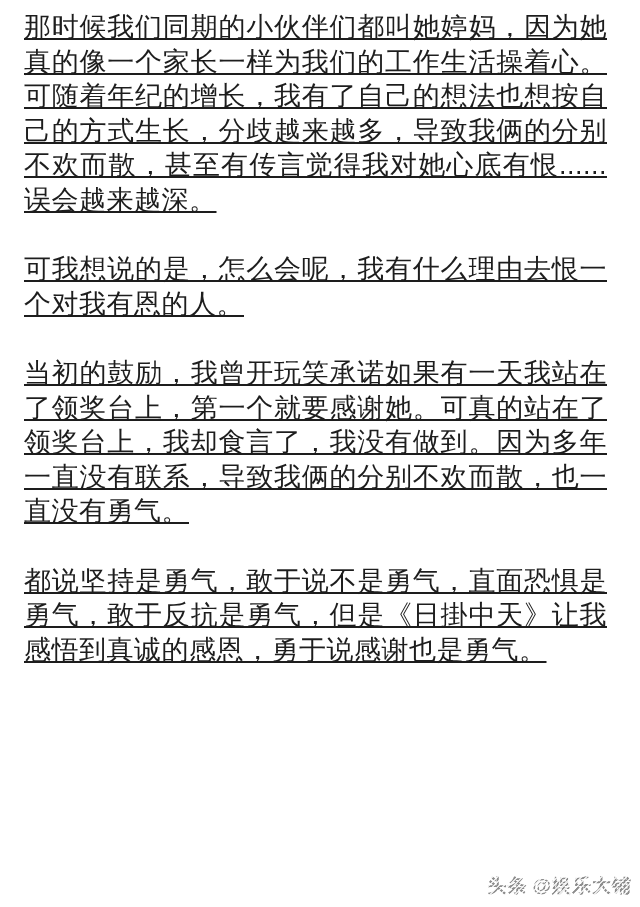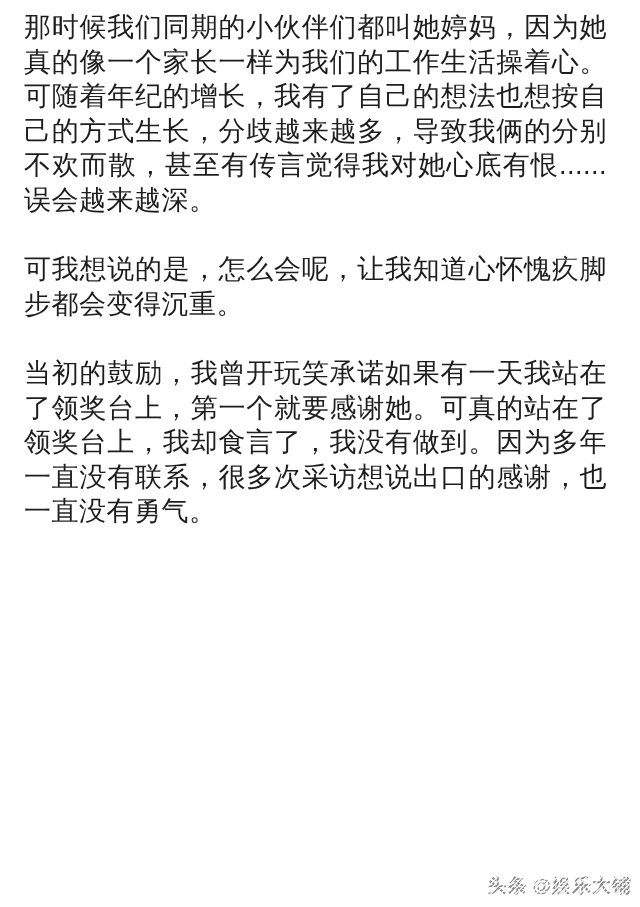--- a/index.html
+++ b/index.html
@@ -11,20 +11,21 @@
     width: 640px;
     height: 907px;
     background: #ffffff;
     font-family: "Liberation Sans", "DejaVu Sans", sans-serif;
     color: #1d1d1d;
     position: relative;
     overflow: hidden;
   }
   .article {
     padding: 10px 33px 0 24px;
+    text-decoration: underline;
   }
   .article p {
     margin: 0 0 34.6px 0;
     font-size: 27px;
     line-height: 34.6px;
     letter-spacing: 0.5px;
     text-align: justify;
     text-justify: inter-ideograph;
     font-weight: 400;
     word-break: break-all;
@@ -62,21 +63,22 @@
       rgba(255,255,255,0.8) 3.5px
     );
     pointer-events: none;
   }
 </style>
 </head>
 <body>
 
 <main class="article">
   <p>那时候我们同期的小伙伴们都叫她婷妈，因为她真的像一个家长一样为我们的工作生活操着心。可随着年纪的增长，我有了自己的想法也想按自己的方式生长，分歧越来越多，导致我俩的分别不欢而散，甚至有传言觉得我对她心底有恨......误会越来越深。</p>
-  <p>可我想说的是，怎么会呢，让我知道心怀愧疚脚步都会变得沉重。</p>
-  <p>当初的鼓励，我曾开玩笑承诺如果有一天我站在了领奖台上，第一个就要感谢她。可真的站在了领奖台上，我却食言了，我没有做到。因为多年一直没有联系，很多次采访想说出口的感谢，也一直没有勇气。</p>
+  <p>可我想说的是，怎么会呢，我有什么理由去恨一个对我有恩的人。</p>
+  <p>当初的鼓励，我曾开玩笑承诺如果有一天我站在了领奖台上，第一个就要感谢她。可真的站在了领奖台上，我却食言了，我没有做到。因为多年一直没有联系，导致我俩的分别不欢而散，也一直没有勇气。</p>
+  <p>都说坚持是勇气，敢于说不是勇气，直面恐惧是勇气，敢于反抗是勇气，但是《日掛中天》让我感悟到真诚的感恩，勇于说感谢也是勇气。</p>
 </main>
 
 <div class="watermark">
   <span class="wm-logo">头条</span>
   <span class="wm-handle">@娱乐大铺</span>
   <div class="wm-stripes"></div>
 </div>
 
 </body></html>

